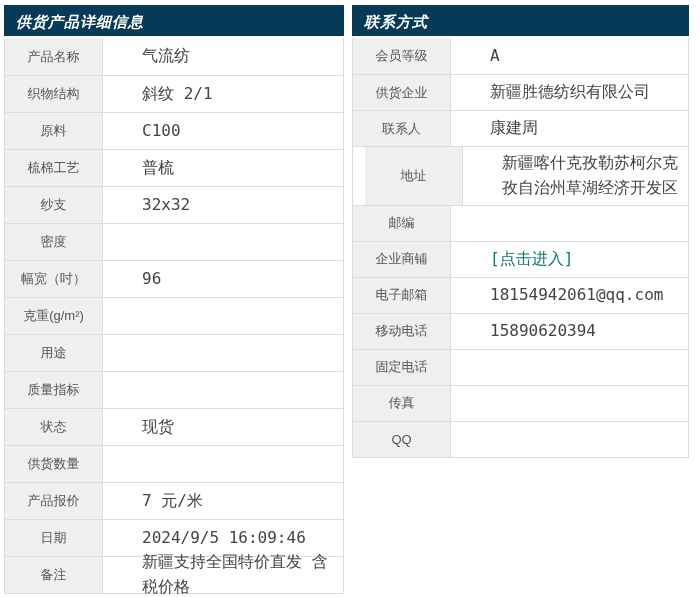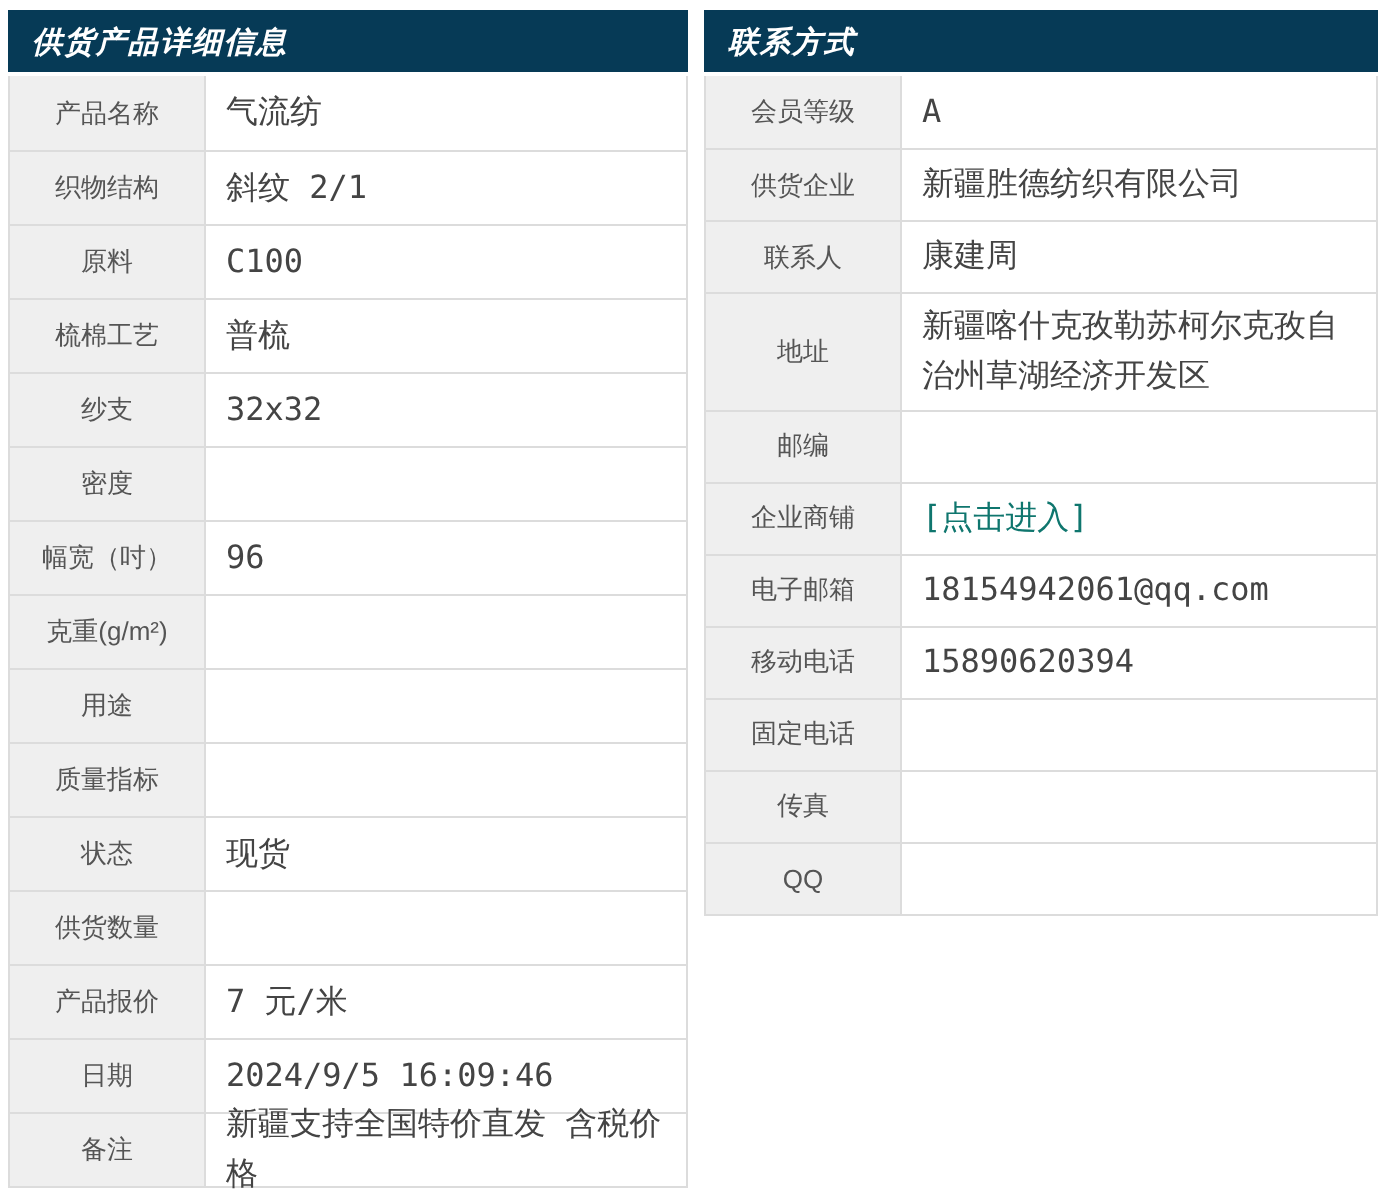--- a/index.html
+++ b/index.html
@@ -27,20 +27,21 @@
   }
   .tbl {
     border: 1px solid #dcdcdc;
     border-top: none;
     background: #ffffff;
   }
   .row {
     display: flex;
     border-top: 1px solid #dcdcdc;
     min-height: 36px;
+    gap: 29px;
   }
   .row:first-child { border-top: none; }
   .panel-left .row { height: 37px; }
   .row-label {
     width: 98px;
     flex: 0 0 98px;
     background: #efefef;
     border-right: 1px solid #dcdcdc;
     color: #555555;
     font-size: 13px;
@@ -166,21 +167,21 @@
   <div class="row">
     <div class="row-label">供货企业</div>
     <div class="row-value">新疆胜德纺织有限公司</div>
   </div>
 
   <div class="row">
     <div class="row-label">联系人</div>
     <div class="row-value">康建周</div>
   </div>
 
-  <div class="row" style="min-height: 54px;">
+  <div class="row" style="min-height: 54px; padding-left: 12px;">
     <div class="row-label">地址</div>
     <div class="row-value">新疆喀什克孜勒苏柯尔克孜自治州草湖经济开发区</div>
   </div>
 
   <div class="row">
     <div class="row-label">邮编</div>
     <div class="row-value"></div>
   </div>
 
   <div class="row">

